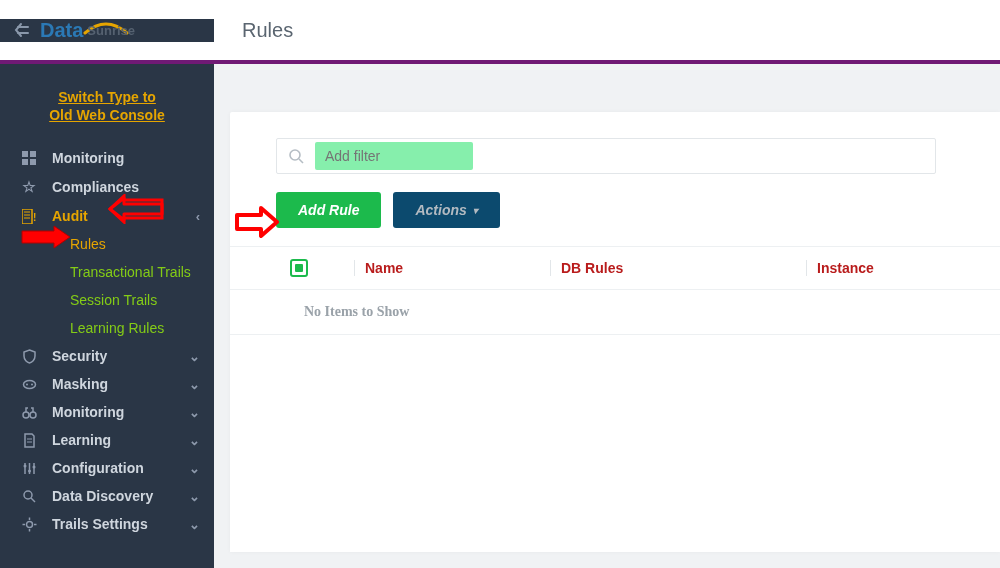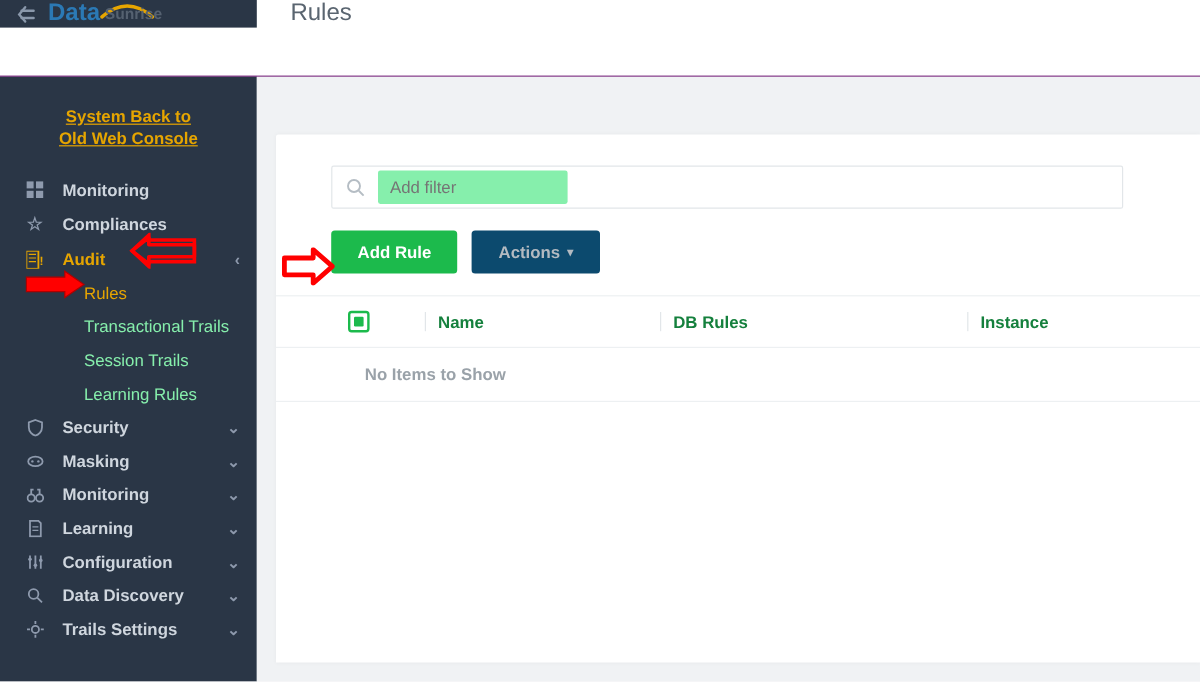--- a/index.html
+++ b/index.html
@@ -9,23 +9,23 @@
     height: 568px;
     overflow: hidden;
     background: #f0f2f4;
     display: flex;
     flex-direction: column;
   }
   
   .topbar {
     height: 64px;
     display: flex;
-    align-items: flex-start;
+    align-items: center;
     background: #ffffff;
-    border-bottom: 1px solid #701a75;
+    border-bottom: 4px solid #701a75;
   }
   .sidebar-head {
     width: 214px;
     background: #2a3646;
     display: flex;
     align-items: center;
     padding: 0 12px 0 14px;
     gap: 8px;
   }
   .collapse-icon {
@@ -81,21 +81,21 @@
     padding: 6px 14px 6px 18px;
     font-size: 14px;
     color: #cfd6de;
     cursor: pointer;
     position: relative;
     font-weight: 600;
   }
   .nav-item.sub {
     padding-left: 70px;
     font-weight: 500;
-    color: #86efac;
+    color: #84cc16;
   }
   .nav-item.active { color: #e6a500; }
   .nav-icon {
     width: 22px;
     margin-right: 12px;
     color: #8e9aad;
     display: inline-flex;
     justify-content: center;
     align-items: center;
     font-size: 15px;
@@ -165,36 +165,37 @@
     height: 36px;
     padding: 0 22px;
     border: none;
     border-radius: 3px;
     font-size: 14px;
     font-weight: 700;
     cursor: pointer;
     display: inline-flex;
     align-items: center;
     gap: 6px;
+    font-style: italic;
   }
   .btn-primary { background: #1cba4c; color: #fff; }
   .btn-muted {
     background: #0c4a6e;
     color: #b3bac1;
     cursor: default;
   }
   .btn-muted .dd { font-size: 10px; }
   .tbl {
     border-top: 1px solid #edf0f2;
   }
   .tbl-head {
     display: flex;
     align-items: center;
     padding: 12px 18px 12px 60px;
-    color: #15803d;
+    color: #b91c1c;
     font-weight: 700;
     font-size: 14px;
     border-bottom: 1px solid #edf0f2;
   }
   .col-check { width: 64px; display:flex; align-items:center; }
   .col-name  { width: 196px; padding-left: 10px; border-left: 1px solid #edf0f2; }
   .col-db    { width: 256px; padding-left: 10px; border-left: 1px solid #edf0f2; }
   .col-inst  { flex: 1;      padding-left: 10px; border-left: 1px solid #edf0f2; }
   .tbl-head .col-name, .tbl-head .col-db, .tbl-head .col-inst { border-left: 1px solid #e2e6e9; }
   .chk-square {
@@ -207,20 +208,21 @@
   }
   .chk-square::after{
     content:""; width:8px; height:8px; background:#1cba4c; border-radius:1px;
   }
   .tbl-empty {
     padding: 14px 18px 14px 74px;
     color: #9aa2a9;
     font-weight: 700;
     font-size: 14px;
     border-bottom: 1px solid #edf0f2;
+    font-family: Liberation Serif, serif;
   }
   
   .arrow {
     position: absolute;
     pointer-events: none;
   }
   .wrap-relative { position: relative; }
 </style>
 </head>
 <body>
@@ -246,21 +248,21 @@
   </div>
   <div class="page-title-wrap">
     <span class="page-title">Rules</span>
   </div>
 </div>
 
 <div class="bodyrow wrap-relative">
 
   <div class="sidebar">
     <a class="switch-link">
-      <span>System Back to</span><br>
+      <span>Switch Type to</span><br>
       <span>Old Web Console</span>
     </a>
 
     <div class="nav-item">
       <span class="nav-icon">
         <svg width="15" height="15" viewBox="0 0 15 15">
             <rect x="0" y="0" width="6" height="6" fill="currentColor"></rect>
             <rect x="8" y="0" width="6" height="6" fill="currentColor"></rect>
             <rect x="0" y="8" width="6" height="6" fill="currentColor"></rect>
             <rect x="8" y="8" width="6" height="6" fill="currentColor"></rect>

